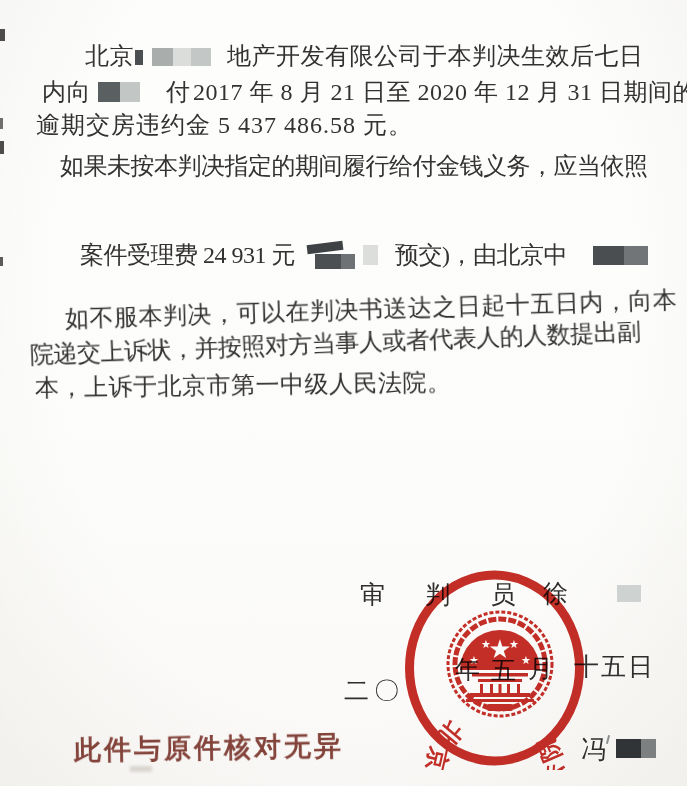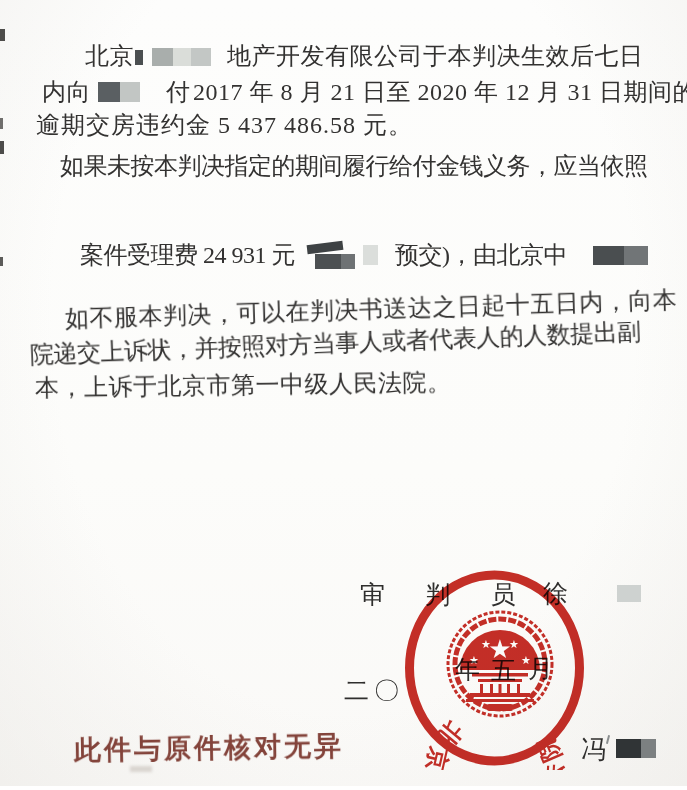--- a/index.html
+++ b/index.html
@@ -102,20 +102,21 @@
   <div class="line l11"><span>本，上诉于北京市第一中级人民法院。</span></div>
 
   <div class="sig judge-label">审 判 员</div>
   <div class="sig judge-name">徐</div>
   <span class="mosaic m5 sig judge-redact"><i class="a"></i></span>
 
   <div class="date-part d1">二〇</div>
   <div class="date-part d2">年</div>
   <div class="date-part d3">五</div>
   <div class="date-part d4">月</div>
+  <div class="date-part d5">十五日</div>
 
   <div class="sig clerk-label">书 记 员</div>
   <div class="sig clerk-name">冯</div>
   <div class="clerk-tick"></div>
   <span class="mosaic m6 sig clerk-redact"><i class="a"></i><i class="b"></i></span>
 
   <div class="seal">
     <svg width="187" height="202" viewBox="0 0 187 202" xmlns="http://www.w3.org/2000/svg">
       <g fill="none" stroke="#c3221a">
         <ellipse cx="93.5" cy="100" rx="85" ry="93" stroke-width="9"></ellipse>

